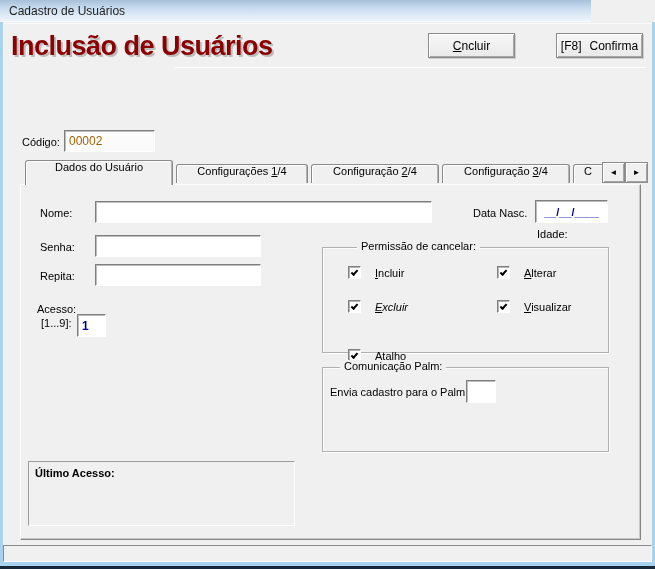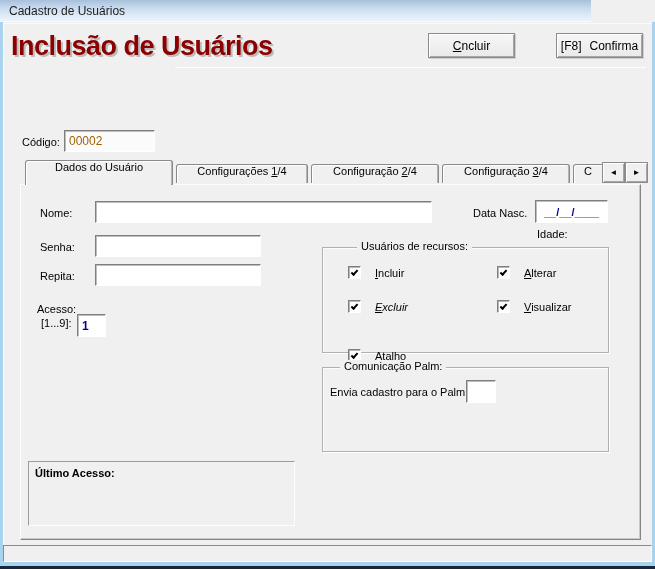--- a/index.html
+++ b/index.html
@@ -185,21 +185,21 @@
   <div class="label" style="left:40px; top:241px;">Senha:</div>
   <input class="field sunken" style="left: 95px; top: 235px; width: 166px; height: 22px;" value="">
   <div class="label" style="left:40px; top:270px;">Repita:</div>
   <input class="field sunken" style="left: 95px; top: 264px; width: 166px; height: 22px;" value="">
 
   <div class="label" style="left:37px; top:303px;">Acesso:</div>
   <div class="label" style="left:41px; top:317px;">[1...9]:</div>
   <input class="field sunken navy" style="left: 77px; top: 314px; width: 29px; height: 23px; font-weight: bold;" value="1">
 
   <div class="groupbox" style="left:322px; top:247px; width:287px; height:106px;">
-    <span class="legend" style="left:34px;">Usuários de recursos:</span>
+    <span class="legend" style="left:34px;">Permissão de cancelar:</span>
   </div>
 
   <div class="checkbox" style="left:348px; top:266px;">
     <span class="box">
         <span class="mark"></span>
       </span>
     <span><span></span><span class="u">I</span><span>ncluir</span></span>
   </div>
   <div class="checkbox" style="left:497px; top:266px;">
     <span class="box">

